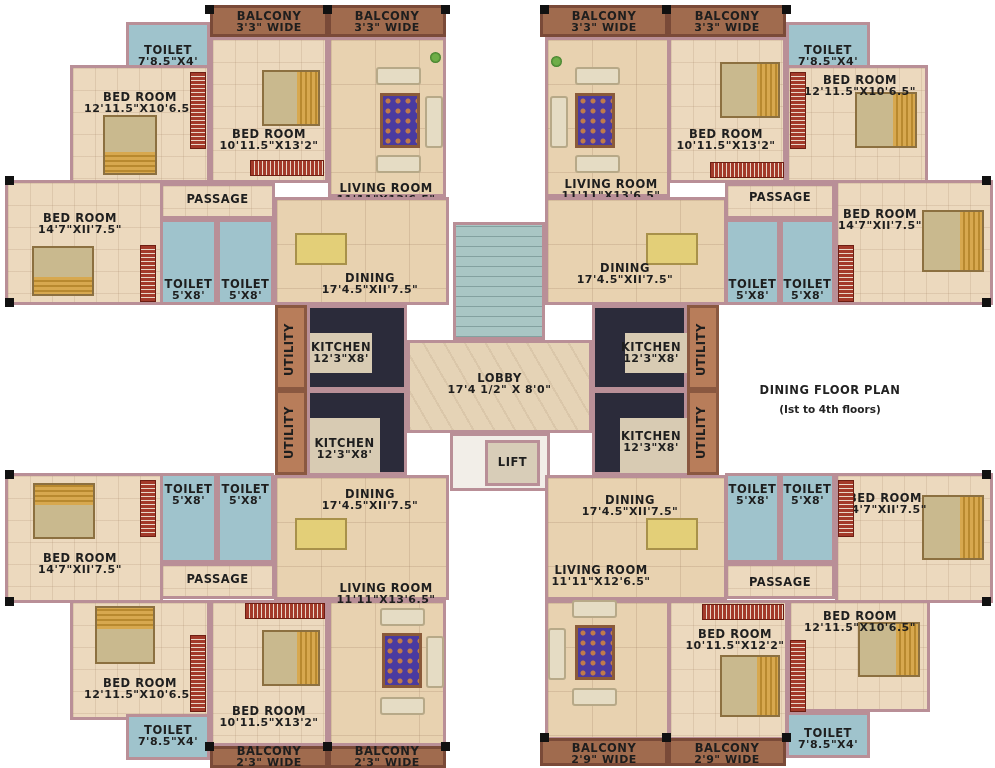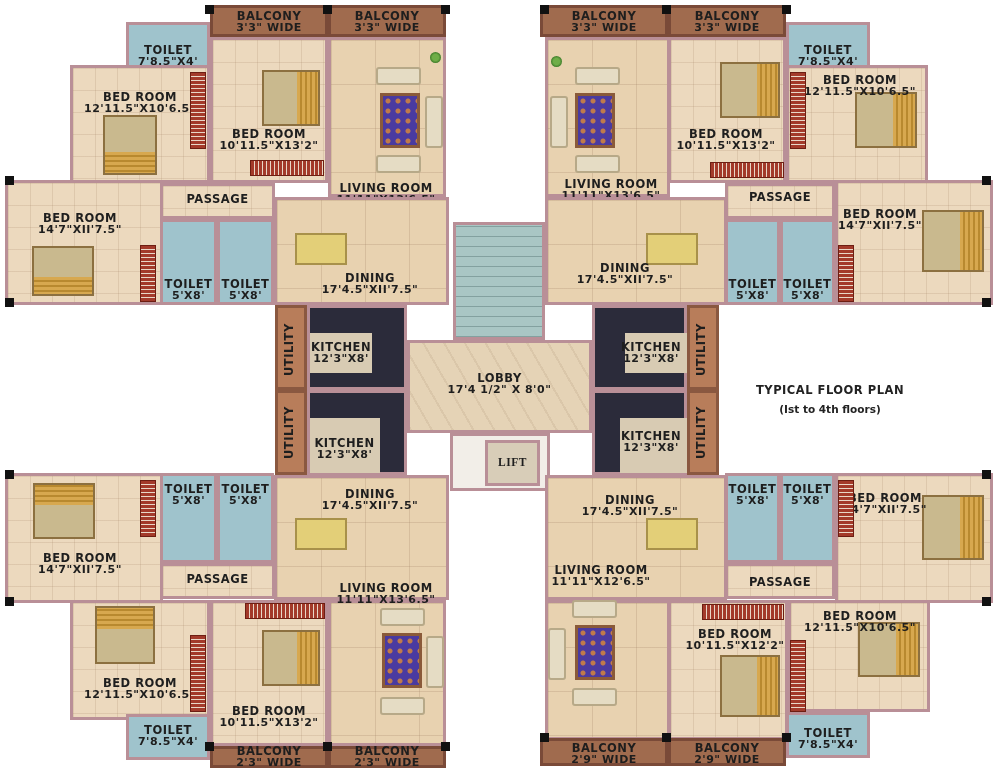--- a/index.html
+++ b/index.html
@@ -134,21 +134,21 @@
   </div>
   <div class="label" style="left:617px;top:341px;width:68px;"><span>KITCHEN</span><span class="dim">12'3"X8'</span></div>
   <div class="room utility" style="left:687px;top:305px;width:32px;height:85px;"></div>
   <div class="label vert" style="left:695px;top:322px;height:55px;">UTILITY</div>
 
   <div class="room stair" style="left:453px;top:222px;width:92px;height:118px;"></div>
   <div class="room lobby" style="left:407px;top:340px;width:185px;height:93px;"></div>
   <div class="label" style="left:407px;top:372px;width:185px;text-align:center;"><span>LOBBY</span><span class="dim">17'4 1/2" X 8'0"</span></div>
   <div class="room" style="left:450px;top:433px;width:100px;height:58px;background:#f2eee8;"></div>
   <div class="room lift" style="left:485px;top:440px;width:55px;height:46px;"></div>
-  <div class="label" style="left:485px;top:456px;width:55px;font-family:Liberation Serif, serif;">LIFT</div>
+  <div class="label" style="left:485px;top:456px;width:55px;">LIFT</div>
 
   <div class="room utility" style="left:275px;top:390px;width:32px;height:85px;"></div>
   <div class="label vert" style="left:283px;top:405px;height:55px;">UTILITY</div>
   <div class="room kitchen" style="left:307px;top:390px;width:100px;height:85px;">
     <div class="counter" style="left:0;top:25px;width:70px;height:55px;"></div>
   </div>
   <div class="label" style="left:307px;top:437px;width:75px;"><span>KITCHEN</span><span class="dim">12'3"X8'</span></div>
 
   <div class="room floor" style="left:5px;top:473px;width:158px;height:130px;"></div>
   <div class="bed" style="left:36px;top:480px;width:56px;height:62px;transform:rotate(-90deg);"></div>
@@ -255,15 +255,15 @@
   <div class="pillar" style="left:982px;top:470px;"></div>
   <div class="pillar" style="left:5px;top:597px;"></div>
   <div class="pillar" style="left:982px;top:597px;"></div>
   <div class="pillar" style="left:205px;top:742px;"></div>
   <div class="pillar" style="left:323px;top:742px;"></div>
   <div class="pillar" style="left:441px;top:742px;"></div>
   <div class="pillar" style="left:540px;top:733px;"></div>
   <div class="pillar" style="left:662px;top:733px;"></div>
   <div class="pillar" style="left:782px;top:733px;"></div>
 
-  <div class="title">TYPICAL FLOOR PLAN</div>
+  <div class="title">DINING FLOOR PLAN</div>
   <div class="subtitle">(Ist to 4th floors)</div>
 </div>
 
 </body></html>

